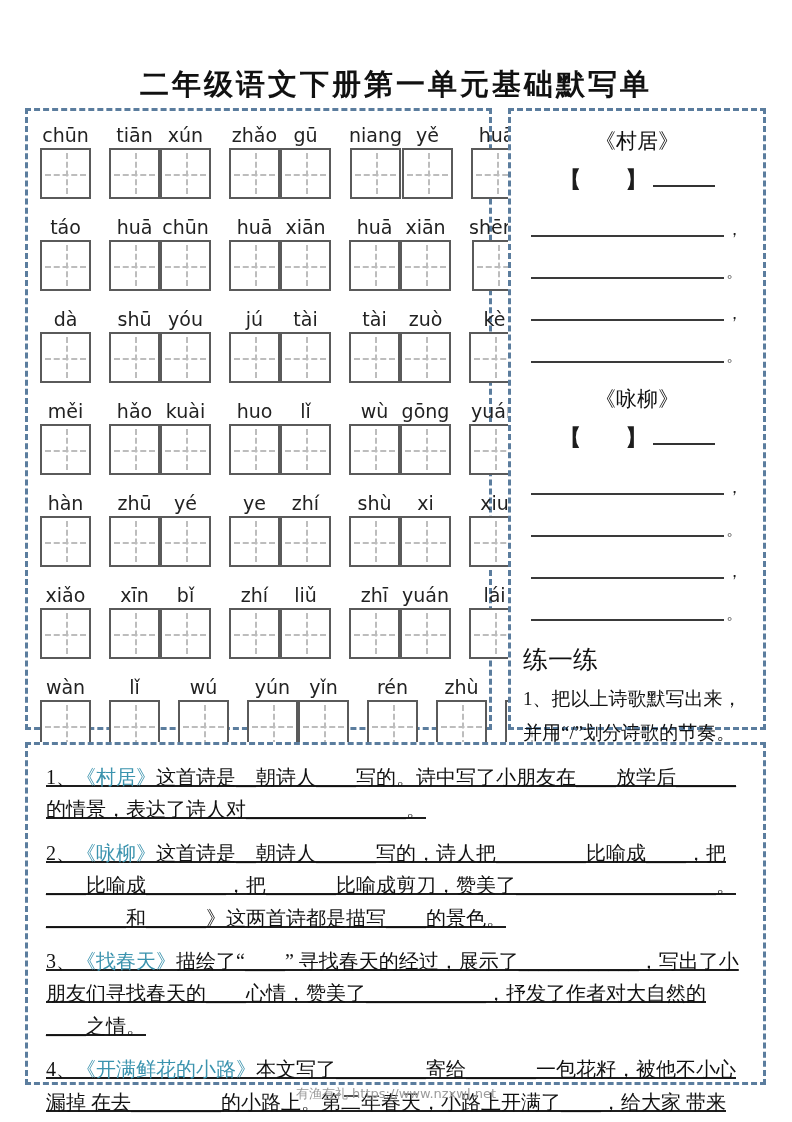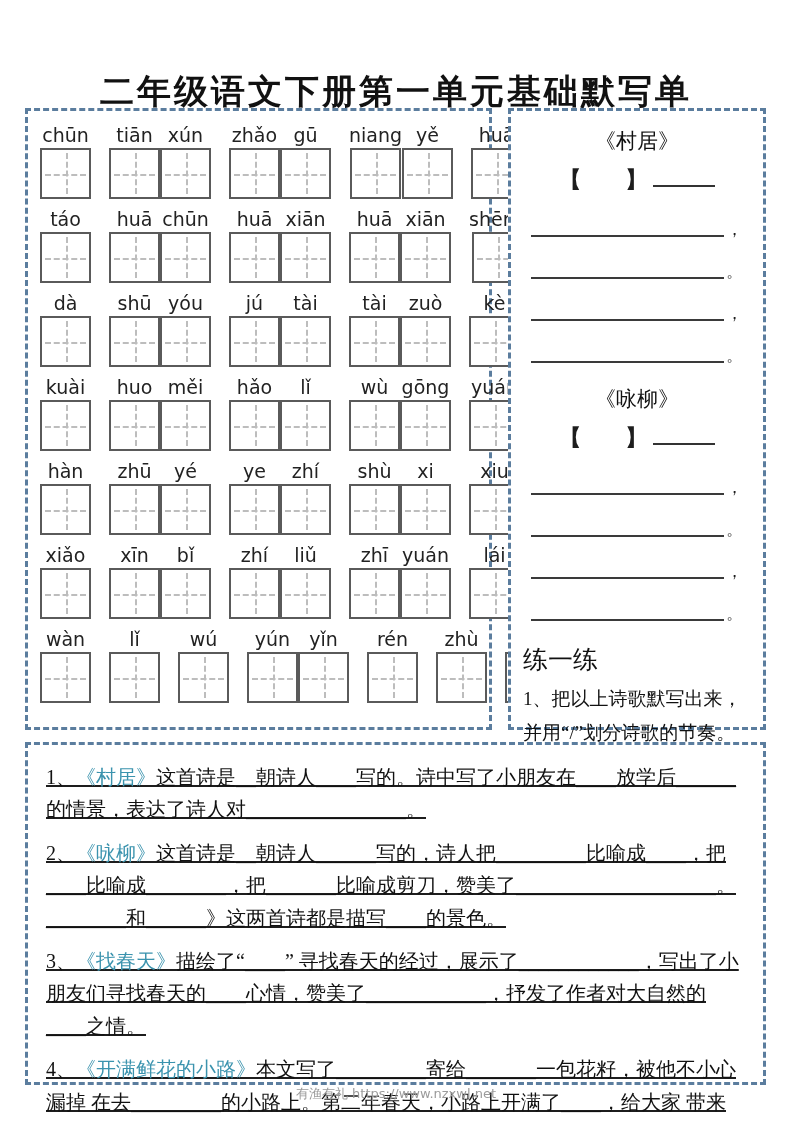--- a/index.html
+++ b/index.html
@@ -2,31 +2,31 @@
 <html><head>
 <meta charset="utf-8">
 <style>
   html,body{margin:0;padding:0;}
   body{
     width:792px;height:1122px;background:#ffffff;position:relative;
     font-family:"Liberation Serif", serif;color:#1d1d1d;overflow:hidden;
   }
   .title{
     position:absolute;top:46px;left:0;width:100%;text-align:center;
-    font-size:34px;font-weight:bold;letter-spacing:3px;color:#111;
+    font-size:29px;font-weight:bold;letter-spacing:3px;color:#111;
   }
   .panel{
     position:absolute;border:3px dashed #5b7d9e;box-sizing:border-box;background:#fff;
   }
   .left-panel{left:25px;top:108px;width:467px;height:622px;padding:12px 8px 6px;}
   .right-panel{left:508px;top:108px;width:258px;height:622px;padding:10px 12px;}
   .bottom-panel{left:25px;top:742px;width:741px;height:343px;padding:8px 18px;text-decoration:underline;}
 
   
-  .pinyin-row{display:flex;justify-content:space-between;padding:0 4px;margin-bottom:8px;}
+  .pinyin-row{display:flex;justify-content:space-between;padding:0 4px;margin-bottom:16px;}
   .group{display:flex;}
   .group .cell + .cell{margin-left:2px;padding-left:16px;}
   .cell{display:flex;flex-direction:column;align-items:center;}
   .pinyin{
     font-family:"DejaVu Sans", sans-serif;font-size:19px;color:#222;
     height:25px;line-height:25px;white-space:nowrap;
   }
   .box{width:51px;height:51px;border:2px solid #5a5a5a;position:relative;box-sizing:border-box;background:#fff;}
   .box i{display:block;}
   .box .vline{position:absolute;left:50%;top:3px;bottom:3px;border-left:2px dashed #bdbdbd;}
@@ -257,44 +257,44 @@
             <div class="box">
               <i class="vline"></i>
               <i class="hline"></i>
             </div>
           </div>
         </div>
       </div>
       <div class="pinyin-row">
         <div class="group">
           <div class="cell">
+            <div class="pinyin">měi</div>
+            <div class="box">
+              <i class="vline"></i>
+              <i class="hline"></i>
+            </div>
+          </div>
+          <div class="cell">
+            <div class="pinyin">hǎo</div>
+            <div class="box">
+              <i class="vline"></i>
+              <i class="hline"></i>
+            </div>
+          </div>
+        </div>
+        <div class="group">
+          <div class="cell">
             <div class="pinyin">kuài</div>
             <div class="box">
               <i class="vline"></i>
               <i class="hline"></i>
             </div>
           </div>
           <div class="cell">
             <div class="pinyin">huo</div>
-            <div class="box">
-              <i class="vline"></i>
-              <i class="hline"></i>
-            </div>
-          </div>
-        </div>
-        <div class="group">
-          <div class="cell">
-            <div class="pinyin">měi</div>
-            <div class="box">
-              <i class="vline"></i>
-              <i class="hline"></i>
-            </div>
-          </div>
-          <div class="cell">
-            <div class="pinyin">hǎo</div>
             <div class="box">
               <i class="vline"></i>
               <i class="hline"></i>
             </div>
           </div>
         </div>
         <div class="group">
           <div class="cell">
             <div class="pinyin">lǐ</div>
             <div class="box">

